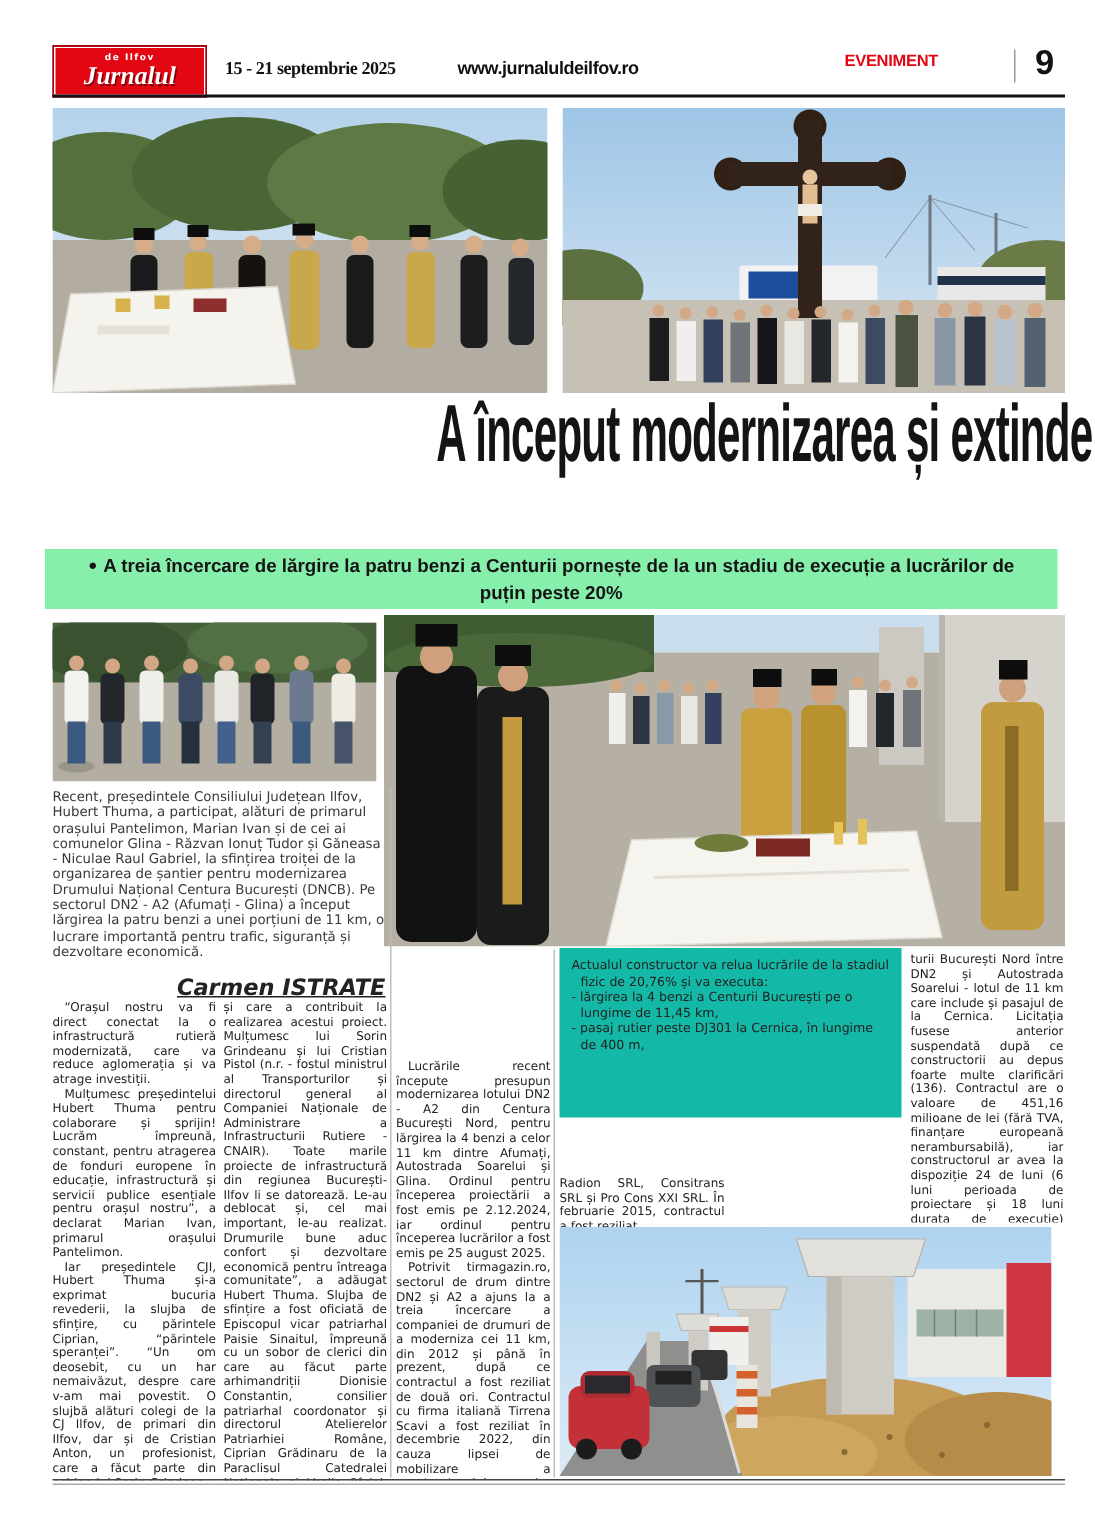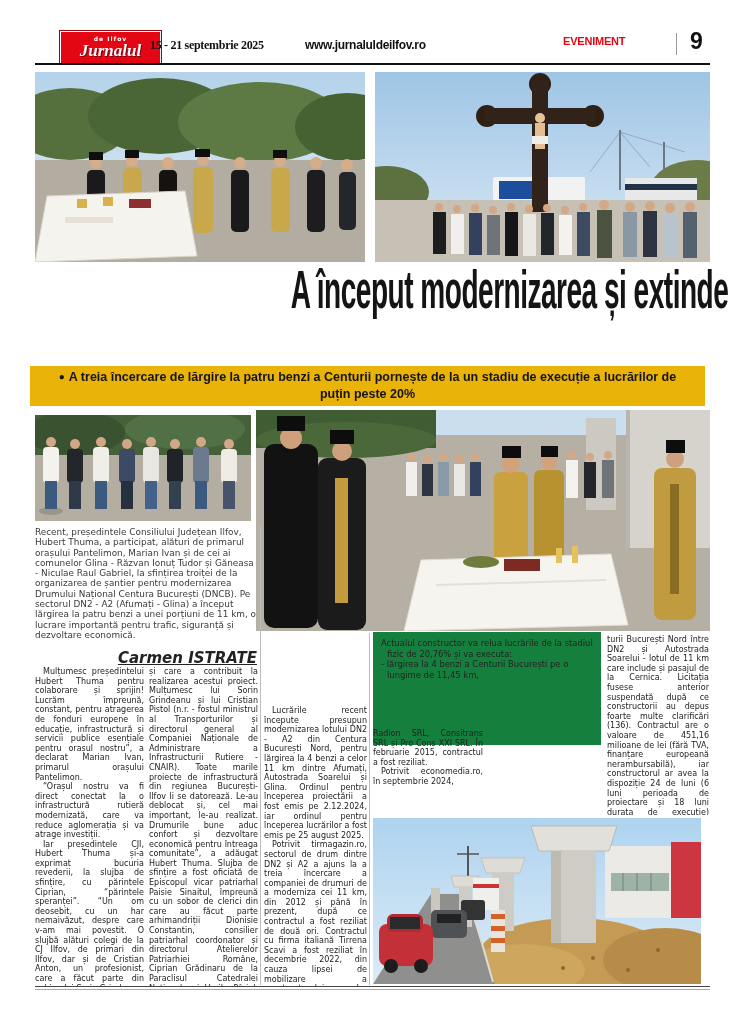--- a/index.html
+++ b/index.html
@@ -2,51 +2,51 @@
 <html lang="ro"><head>
 <meta charset="utf-8">
 <style>
   html,body{margin:0;padding:0;background:#ffffff;}
   #page{position:relative;width:730px;height:1024px;background:#fff;overflow:hidden;
         font-family:"DejaVu Sans",sans-serif;color:#1c1c1c;}
   .abs{position:absolute;}
 
   
   .logo{background:#e30613;border:1px solid #9b0410;box-shadow:inset 0 0 0 1px #fff;
-        display:flex;flex-direction:column;align-items:center;justify-content:center;margin-left:24px;}
+        display:flex;flex-direction:column;align-items:center;justify-content:center;}
   .logo-top{color:#fff;font-size:6px;font-weight:bold;letter-spacing:1px;line-height:7px;}
   .logo-main{color:#fff;font-family:"Liberation Serif",serif;font-style:italic;
              font-weight:bold;font-size:17px;line-height:18px;text-shadow:1px 1px 0 #7d030c;}
   .hdr-date,.hdr-url{font-size:12px;font-weight:bold;font-family:"Liberation Sans",sans-serif;
                      letter-spacing:-0.3px;color:#111;}
   .hdr-section{color:#e30613;font-family:"Liberation Sans",sans-serif;font-weight:bold;
                font-size:11px;letter-spacing:-0.2px;}
   .hdr-page{font-family:"Liberation Sans",sans-serif;font-weight:bold;font-size:23px;color:#111;}
   .hdr-rule{background:#111;}
   .hdr-sep{background:#9a9a9a;}
 
   
   .headline-line{width:675px;text-align:center;height:46px;line-height:46px;white-space:nowrap;overflow:visible;}
   .headline-line > span{display:inline-block;transform:scaleX(0.52);transform-origin:50% 50%;
         font-family:"Liberation Sans",sans-serif;font-weight:bold;font-size:54px;
         letter-spacing:-1px;color:#141414;}
-  .standfirst{background:#eab308;text-align:center;font-family:"Liberation Sans",sans-serif;
+  .standfirst{background:#86efac;text-align:center;font-family:"Liberation Sans",sans-serif;
         font-weight:bold;font-size:12.5px;line-height:17px;color:#141414;padding:3px 28px;box-sizing:border-box;}
   .standfirst .bullet{font-size:10px;position:relative;top:-1px;margin-right:4px;}
 
   
   .intro{font-size:8.9px;line-height:10.3px;color:#3a3a3a;text-align:left;}
   .byline{font-size:15px;font-weight:bold;font-style:italic;text-decoration:underline;
           text-align:right;color:#222;}
   .bodycol{font-size:8px;line-height:9.6px;text-align:justify;color:#222;overflow:hidden;}
   .bodycol p{margin:0;text-indent:8px;}
   .nofirstindent p:first-child{text-indent:0;}
   .sec-heading{font-family:"Liberation Sans",sans-serif;font-weight:bold;font-size:14px;
                line-height:16.5px;color:#101010;letter-spacing:-0.2px;}
-  .infobox{background:#15803d;font-size:8.4px;line-height:10.5px;color:#222;
+  .infobox{background:#14b8a6;font-size:8.4px;line-height:10.5px;color:#222;
            padding:6px 8px;box-sizing:border-box;overflow:hidden;}
   .infobox p{margin:0;padding-left:6px;text-indent:-6px;text-align:left;}
   .vrule{background:#bdbdbd;width:1px;}
   .botrule1{background:#444;}
   .botrule2{background:#aaa;}
   svg{display:block;}
 </style>
 </head>
 <body>
 
@@ -261,43 +261,44 @@
       <rect x="300" y="138" width="6" height="15" fill="#e5c35a"></rect>
       <rect x="316" y="136" width="6" height="17" fill="#e5c35a"></rect>
       <line x1="180" y1="175" x2="350" y2="170" stroke="#e3e0d8" stroke-width="2"></line>
     </svg>
   </div>
 
   <div class="abs intro" style="left:35px;top:527px;width:222px;">Recent, președintele Consiliului Județean Ilfov, Hubert Thuma, a participat, alături de primarul orașului Pantelimon,  Marian Ivan și de cei ai comunelor Glina - Răzvan Ionuț Tudor și Găneasa - Niculae Raul Gabriel, la sfințirea troiței de la organizarea de șantier pentru modernizarea Drumului Național Centura București (DNCB). Pe sectorul DN2 - A2 (Afumați - Glina) a început lărgirea la patru benzi a unei porțiuni de 11 km, o lucrare importantă pentru trafic, siguranță și dezvoltare economică.</div>
   <div class="abs byline" style="left:35px;top:649px;width:222px;">Carmen ISTRATE</div>
 
   <div class="abs bodycol" style="left:35px;top:667px;width:109px;height:320px;">
+      <p>“Orașul nostru va fi direct conectat la o infrastructură rutieră modernizată, care va reduce aglomerația și va atrage investiții.</p>
       <p>Mulțumesc președintelui Hubert Thuma pentru colaborare și sprijin! Lucrăm împreună, constant, pentru atragerea de fonduri europene în educație, infrastructură și servicii publice esențiale pentru orașul nostru”, a declarat Marian Ivan, primarul orașului Pantelimon.</p>
-      <p>“Orașul nostru va fi direct conectat la o infrastructură rutieră modernizată, care va reduce aglomerația și va atrage investiții.</p>
       <p>Iar președintele CJI, Hubert Thuma și-a exprimat bucuria revederii, la slujba de sfințire, cu părintele Ciprian, “părintele speranței”. “Un om deosebit, cu un har nemaivăzut, despre care v-am mai povestit. O slujbă alături colegi de la CJ Ilfov, de primari din Ilfov, dar și de Cristian Anton, un profesionist, care a făcut parte din echipa lui Sorin Grindeanu, la Ministerul Transporturilor,</p>
     </div>
   <div class="abs bodycol nofirstindent" style="left:149px;top:667px;width:109px;height:320px;">
       <p>și care a contribuit la realizarea acestui proiect. Mulțumesc lui Sorin Grindeanu și lui Cristian Pistol (n.r. - fostul ministrul al Transporturilor și directorul general al Companiei Naționale de Administrare a Infrastructurii Rutiere - CNAIR). Toate marile proiecte de infrastructură din regiunea București-Ilfov li se datorează. Le-au deblocat și, cel mai important, le-au realizat. Drumurile bune aduc confort și dezvoltare economică pentru întreaga comunitate”, a adăugat Hubert Thuma. Slujba de sfințire a fost oficiată de Episcopul vicar patriarhal Paisie Sinaitul, împreună cu un sobor de clerici din care au făcut parte arhimandriții Dionisie Constantin, consilier patriarhal coordonator și directorul Atelierelor Patriarhiei Române, Ciprian Grădinaru de la Paraclisul Catedralei Naționale și Vasile Pârjol, starețul Mănăstirii Cernica.</p>
     </div>
 
   <div class="abs vrule" style="left:260px;top:525px;height:460px;"></div>
 
   <div class="abs bodycol" style="left:264px;top:706px;width:103px;height:280px;">
       <p>Lucrările recent începute presupun modernizarea lotului DN2 - A2 din Centura București Nord, pentru lărgirea la 4 benzi a celor 11 km dintre Afumați, Autostrada Soarelui și Glina. Ordinul pentru începerea proiectării a fost emis pe 2.12.2024, iar ordinul pentru începerea lucrărilor a fost emis pe 25 august 2025.</p>
       <p>Potrivit tirmagazin.ro, sectorul de drum dintre DN2 și A2 a ajuns la a treia încercare a companiei de drumuri de a moderniza cei 11 km, din 2012 și până în prezent, după ce contractul a fost reziliat de două ori. Contractul cu firma italiană Tirrena Scavi a fost reziliat în decembrie 2022, din cauza lipsei de mobilizare a constructorului. Iar acesta a fost cel de-al doilea contract reziliat, după ce lucrările au fost atribuite, inițial, în august 2012, asocierii SC Tehnologica</p>
     </div>
 
   <div class="abs vrule" style="left:369px;top:633px;height:352px;"></div>
 
   <div class="abs infobox" style="left:373px;top:632px;width:228px;height:113px;">
       <p>Actualul constructor va relua lucrările de la stadiul fizic de 20,76% și va executa:</p>
       <p>- lărgirea la 4 benzi a Centurii București pe o lungime de 11,45 km,</p>
-    </div>
-
-  <div class="abs bodycol nofirstindent" style="left:373px;top:729px;width:110px;height:60px;">
+      <p>- pasaj rutier peste DJ301 la Cernica, în lungime de 400 m,</p>
+    </div>
+
+  <div class="abs bodycol nofirstindent" style="left:373px;top:784px;width:110px;height:60px;">
       <p>Radion SRL, Consitrans SRL și Pro Cons XXI SRL. În februarie 2015, contractul a fost reziliat.</p>
       <p>Potrivit economedia.ro, în septembrie 2024,</p>
     </div>
   <div class="abs bodycol nofirstindent" style="left:607px;top:635px;width:102px;height:180px;">
       <p>turii București Nord între DN2 și Autostrada Soarelui - lotul de 11 km care include și pasajul de la Cernica. Licitația fusese anterior suspendată după ce constructorii au depus foarte multe clarificări (136). Contractul are o valoare de 451,16 milioane de lei (fără TVA, finanțare europeană nerambursabilă), iar constructorul ar avea la dispoziție 24 de luni (6 luni perioada de proiectare și 18 luni durata de execuție) pentru a finaliza lucrările.</p>
     </div>
 
   <div class="abs" style="left:373px;top:818px;width:328px;height:166px;">
     <svg width="328" height="166" viewBox="0 0 328 166">
       <defs>

